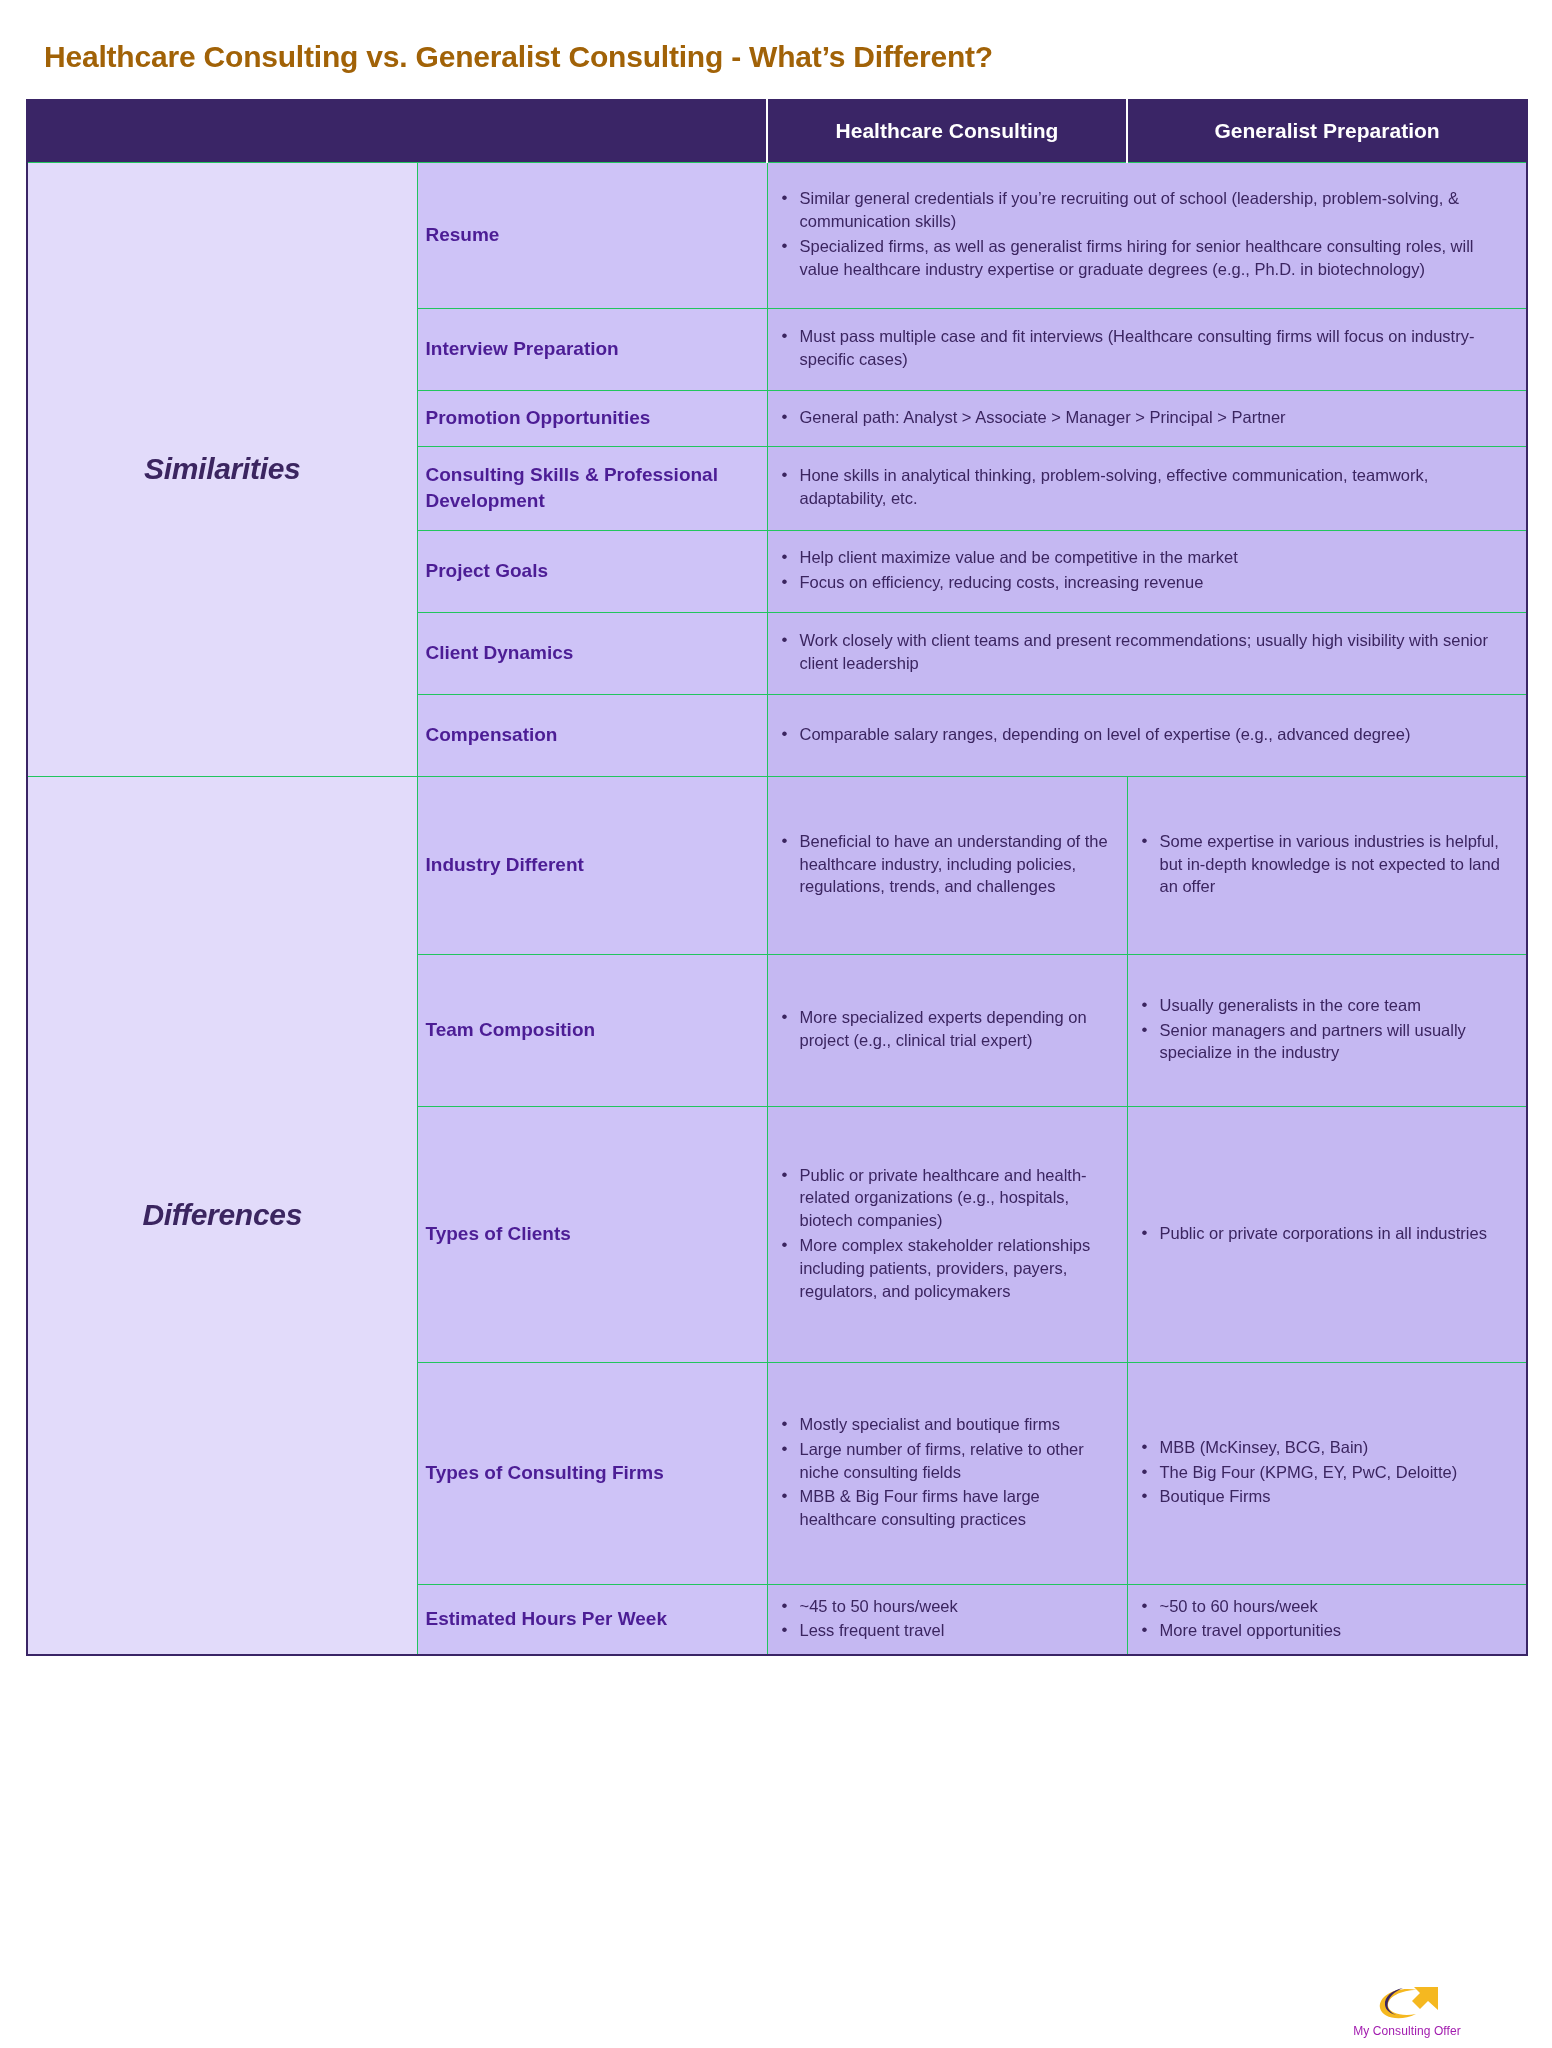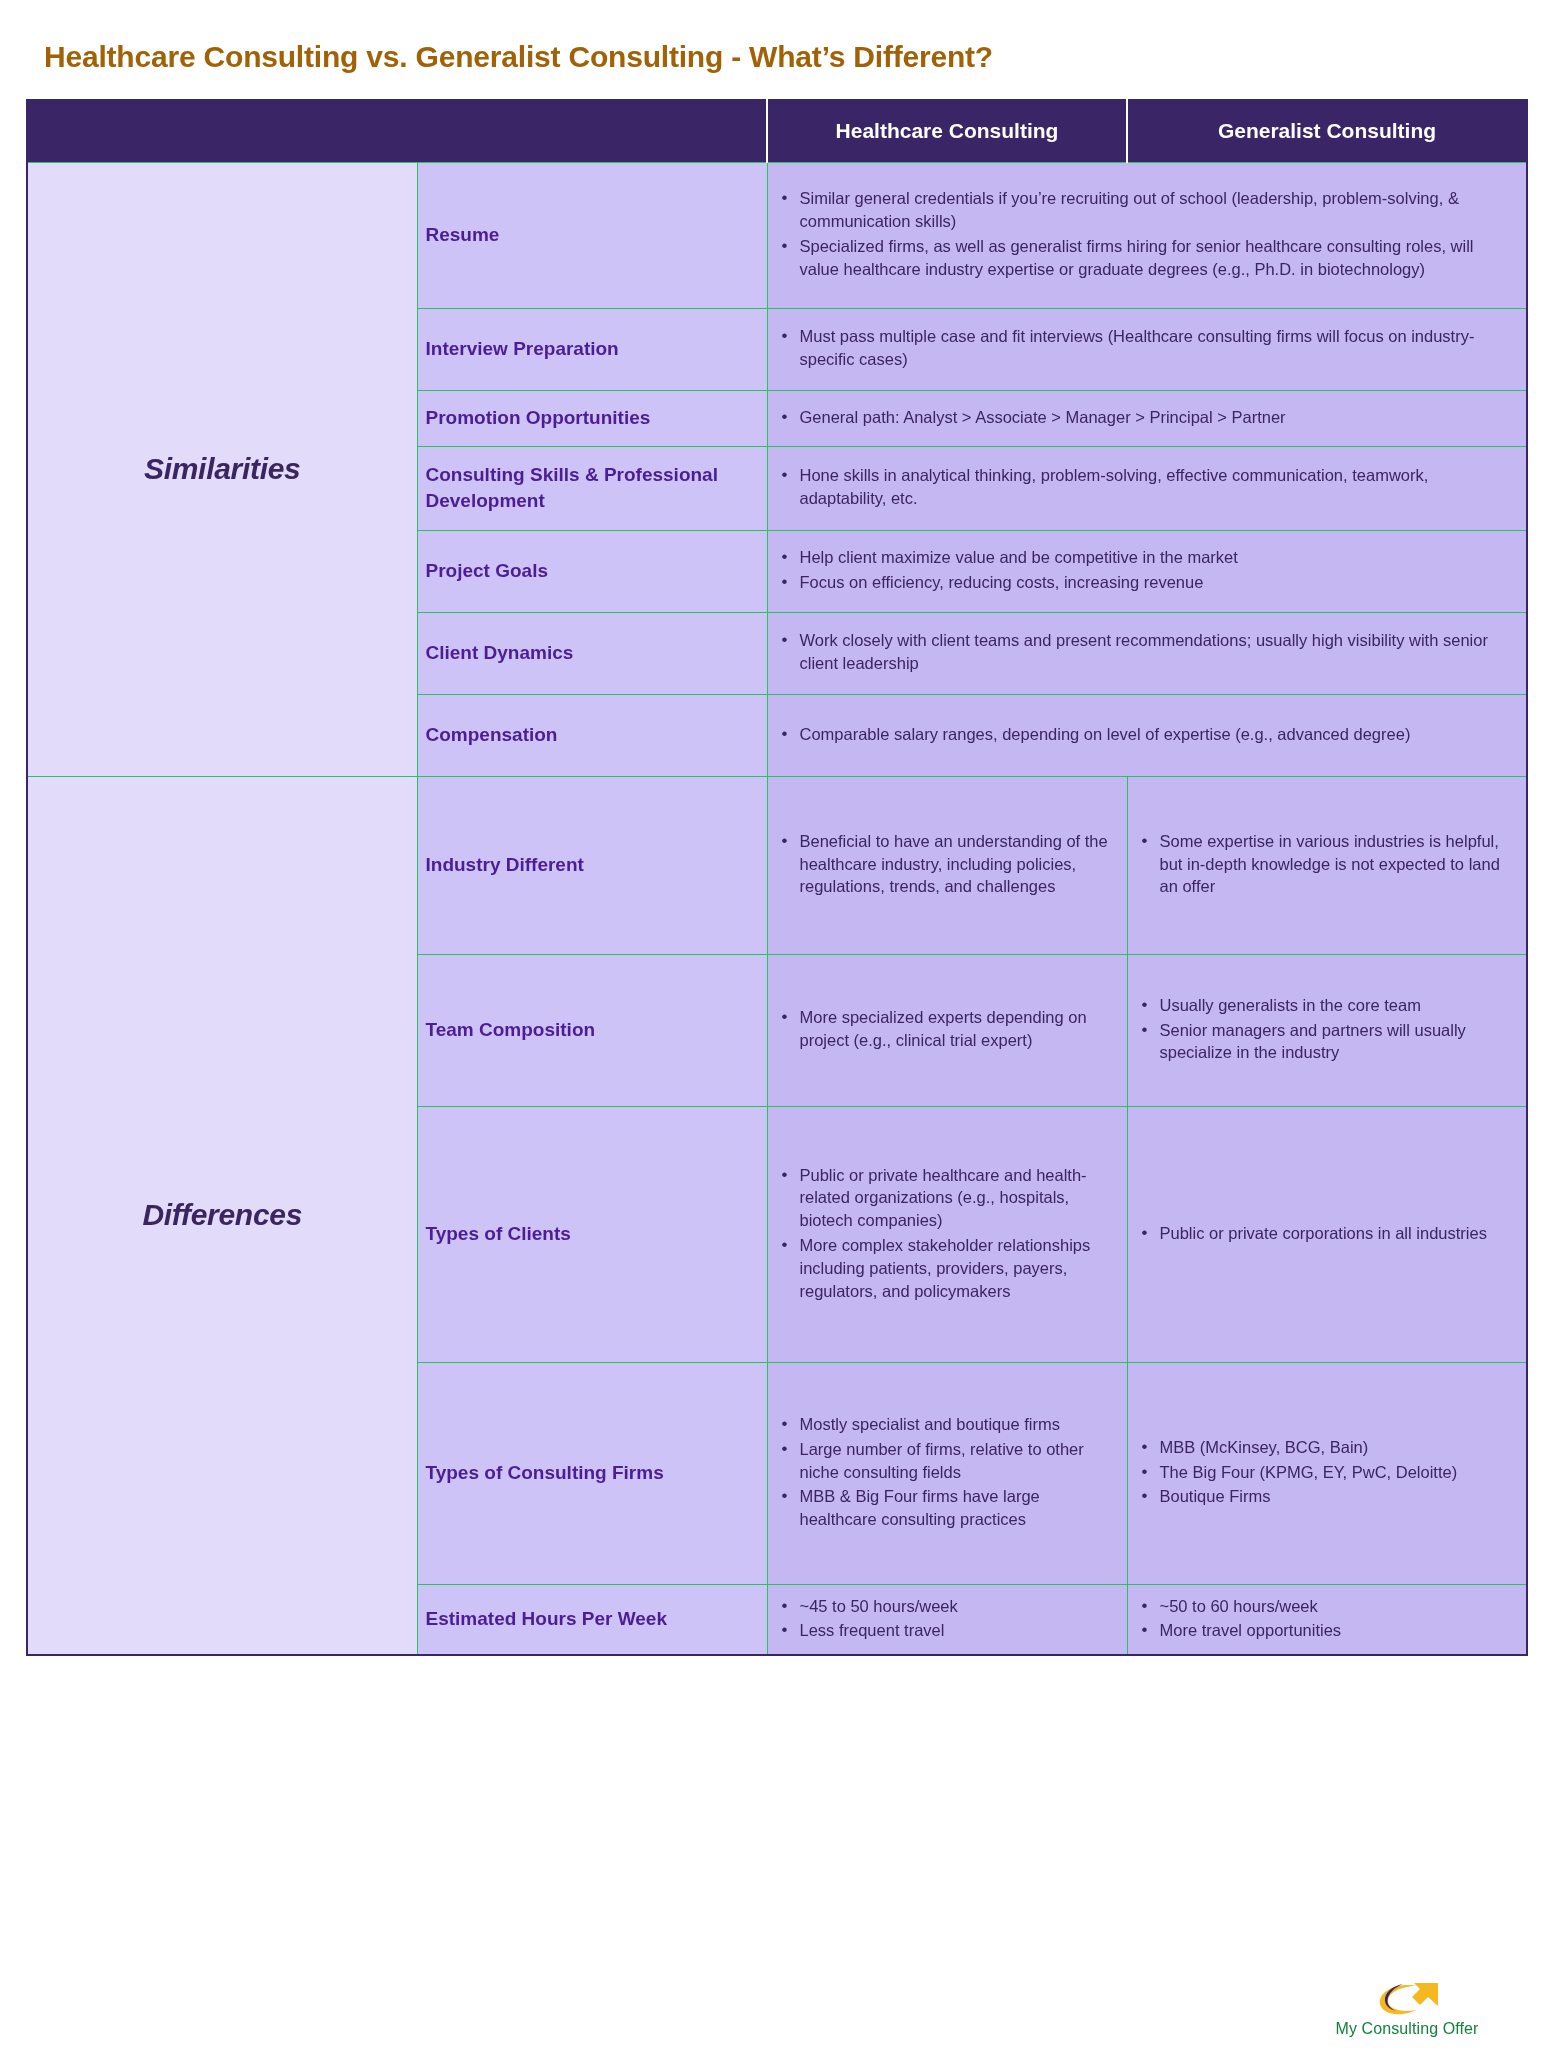--- a/index.html
+++ b/index.html
@@ -87,22 +87,22 @@
 
   .footer {
     position:absolute;
     right:30px;
     bottom:10px;
     width:230px;
     text-align:center;
   }
   .logo-mark { height:38px; position:relative; margin-bottom:2px; }
   .logo-text {
-    font-size:16px;
-    color:#15803d;
+    font-size:12px;
+    color:#a21caf;
     font-weight:normal;
     letter-spacing:0.1px;
   }
 </style>
 </head>
 <body>
 
 <div class="page">
 
   <div class="title">Healthcare Consulting vs. Generalist Consulting - What’s Different?</div>
@@ -111,21 +111,21 @@
     <colgroup>
       <col class="c-section">
         <col class="c-topic">
         <col class="c-hc">
         <col class="c-gc">
     </colgroup>
     <thead>
       <tr>
         <th class="blank" colspan="2"></th>
         <th class="hc">Healthcare Consulting</th>
-        <th>Generalist Consulting</th>
+        <th>Generalist Preparation</th>
       </tr>
     </thead>
     <tbody id="tbody">
         <tr style="height: 146px;">
           <td class="section" rowspan="7">Similarities</td>
           <td class="topic">Resume</td>
           <td class="cell wide" colspan="2">
             <ul>
               <li>Similar general credentials if you’re recruiting out of school (leadership, problem-solving, &amp; communication skills)</li>
               <li>Specialized firms, as well as generalist firms hiring for senior healthcare consulting roles, will value healthcare industry expertise or graduate degrees (e.g., Ph.D. in biotechnology)</li>

